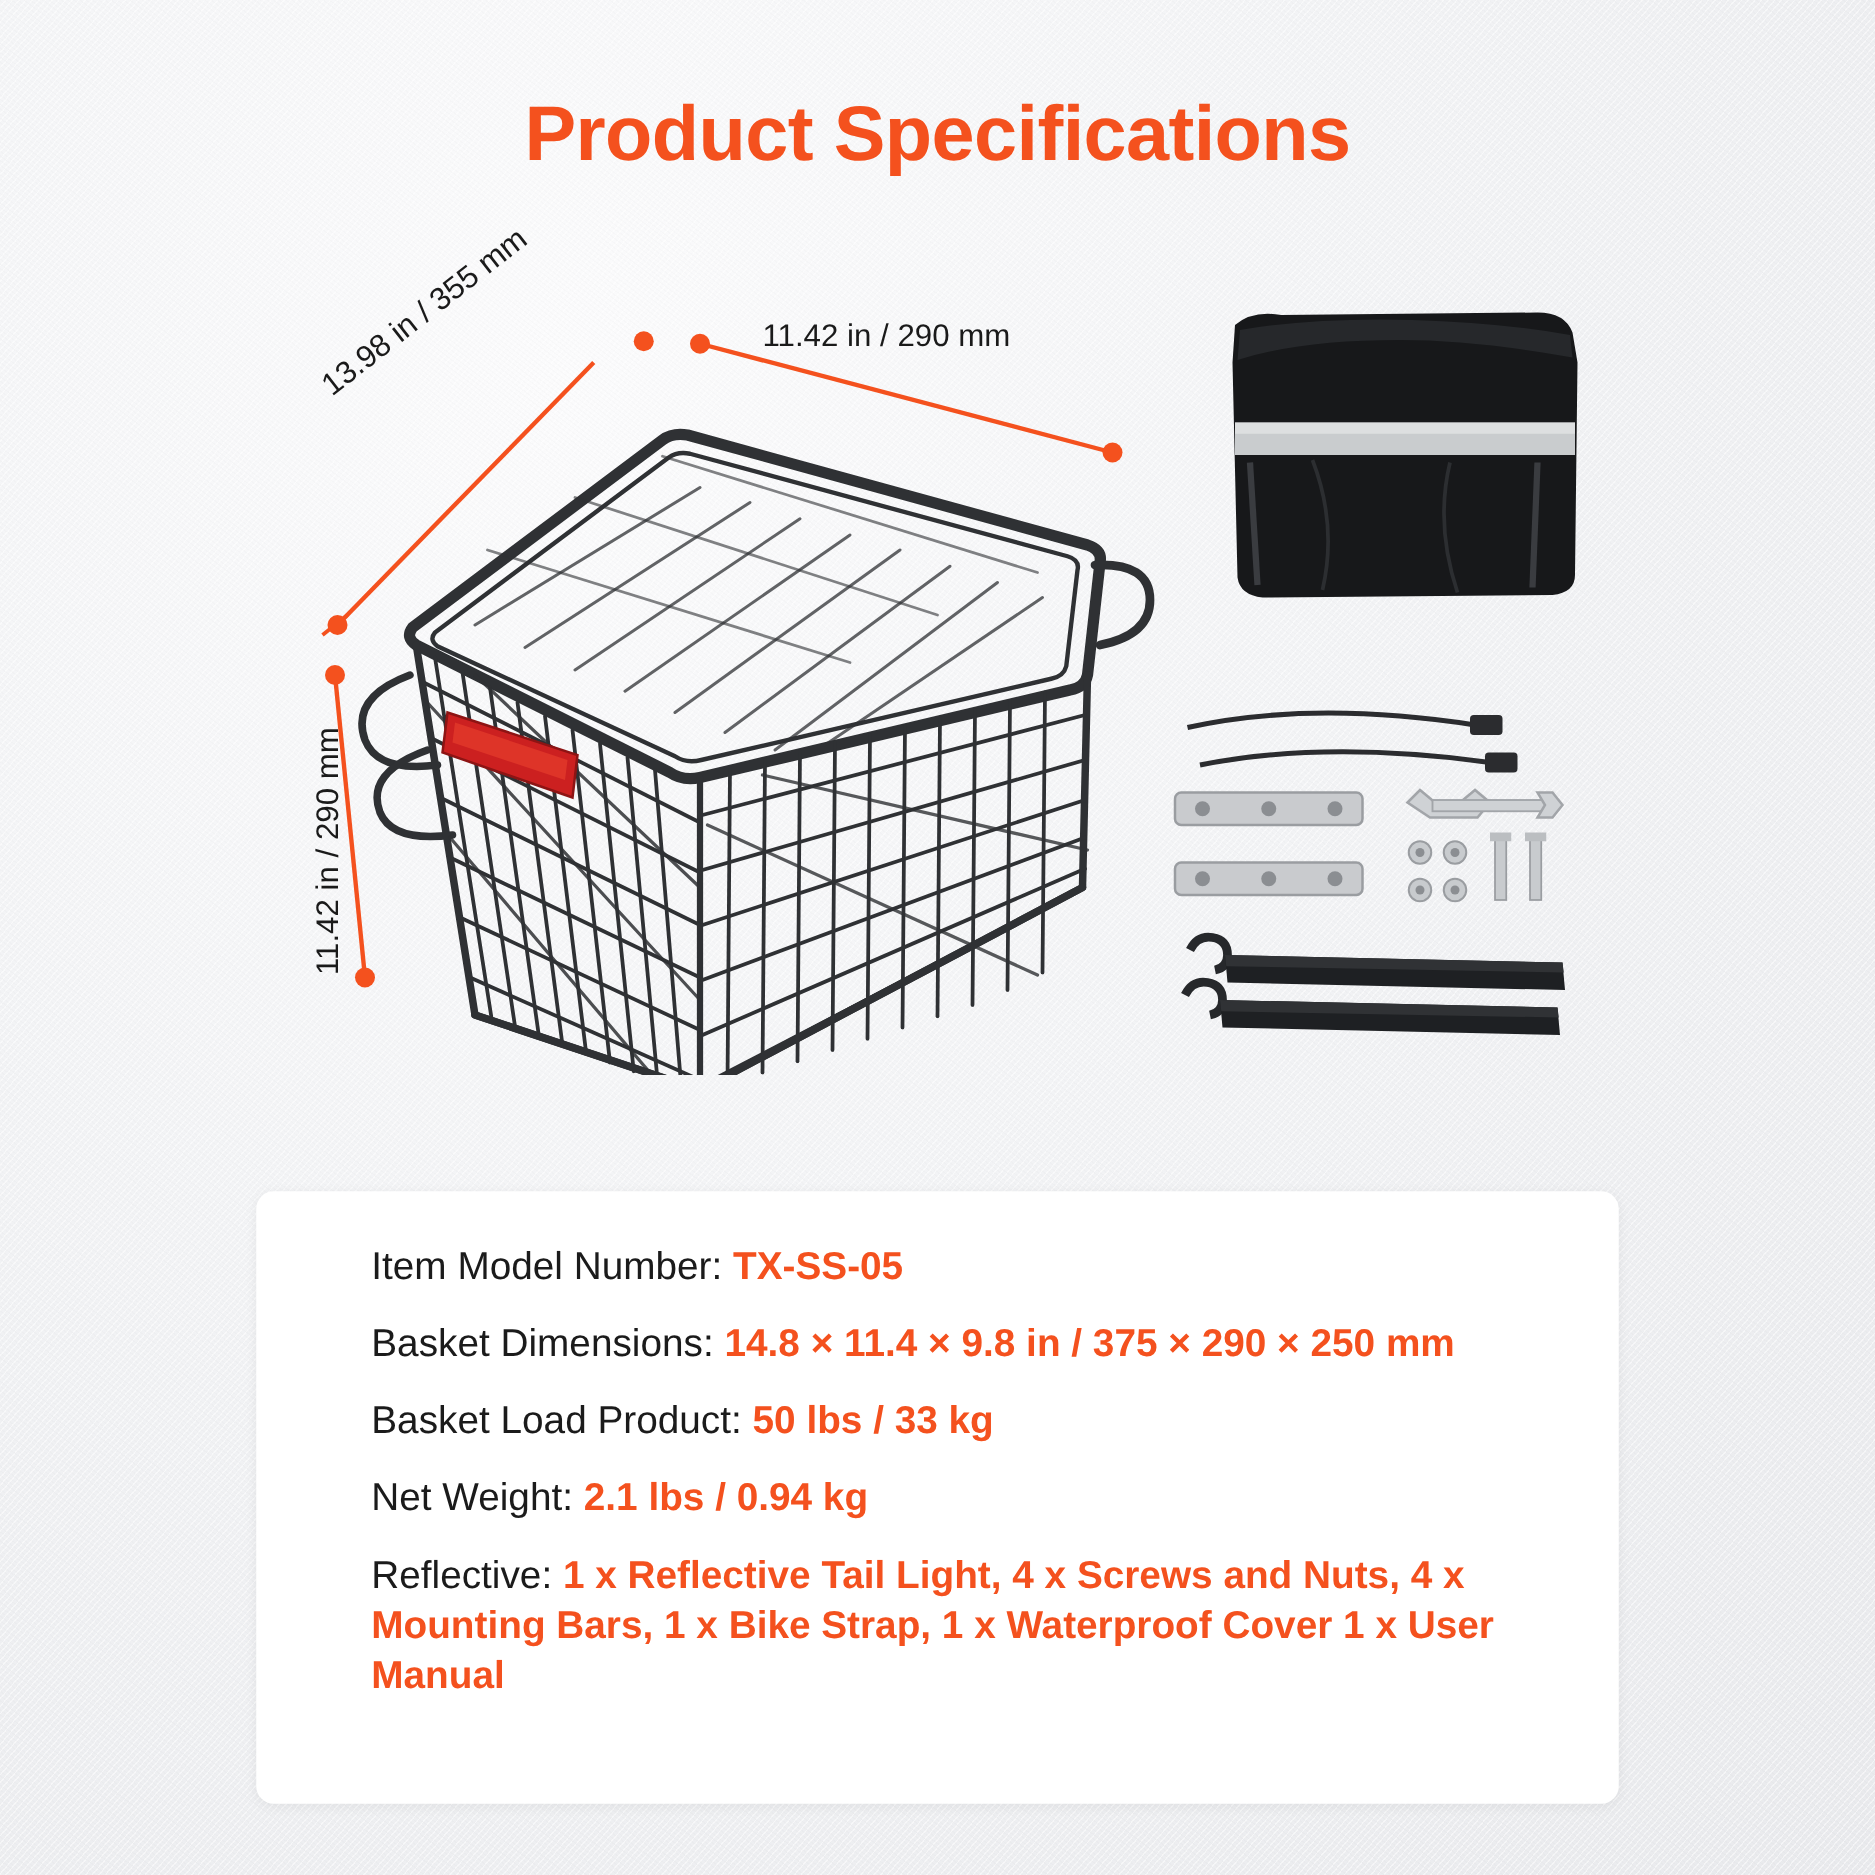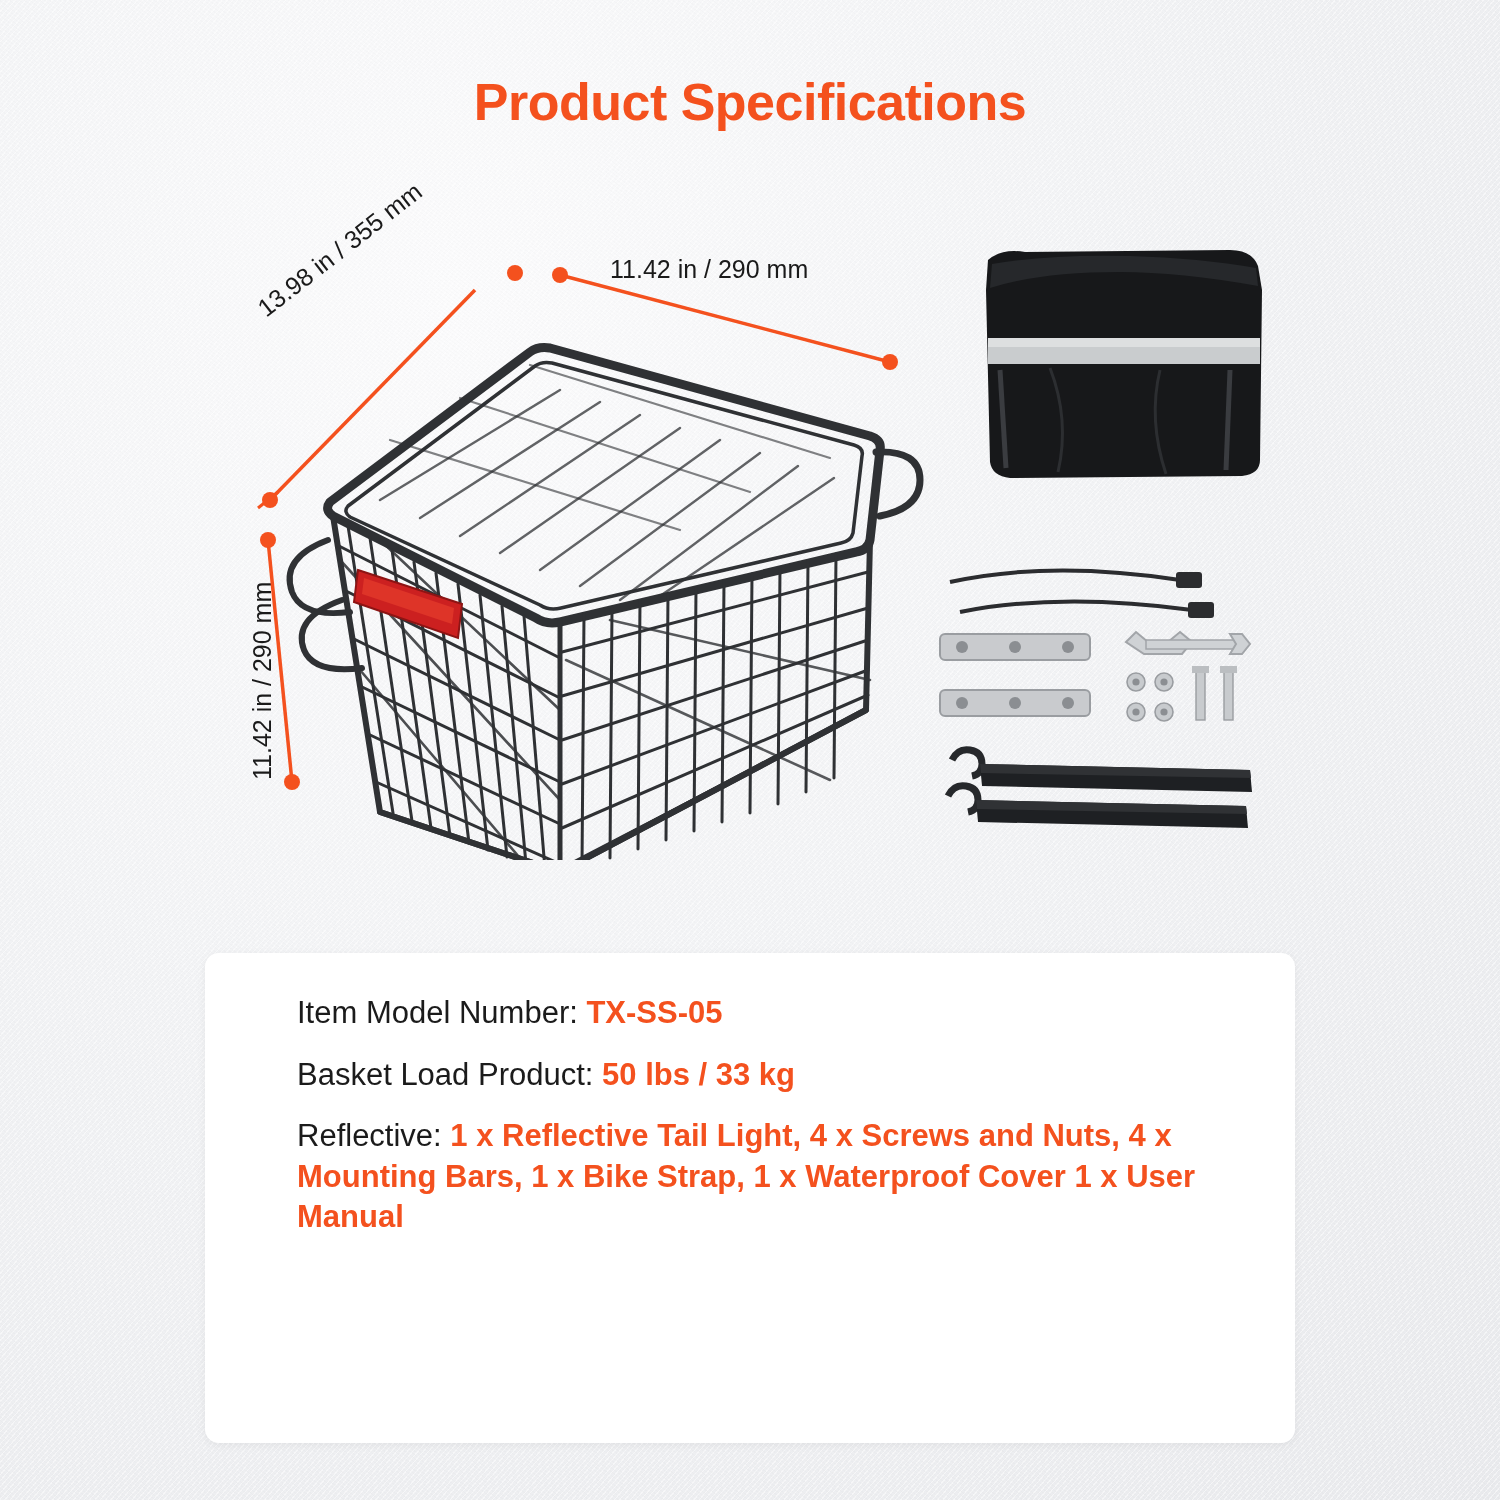--- a/index.html
+++ b/index.html
@@ -17,21 +17,21 @@
   
   .texture{
     position:absolute;inset:0;
     background-image:
       repeating-linear-gradient(37deg, rgba(0,0,0,0.012) 0 1px, transparent 1px 3px),
       repeating-linear-gradient(-49deg, rgba(255,255,255,0.5) 0 1px, transparent 1px 4px);
     pointer-events:none;
   }
   .title{
     position:absolute;top:72px;left:0;width:1500px;text-align:center;
-    font-size:52px;font-weight:bold;color:#f4511e;letter-spacing:-0.5px;
+    font-size:62px;font-weight:bold;color:#f4511e;letter-spacing:-0.5px;
   }
 
   
   .basket-wrap{position:absolute;left:230px;top:240px;width:720px;height:620px;}
   .accessories{position:absolute;left:930px;top:230px;width:420px;height:600px;}
 
   
   .dim{
     position:absolute;color:#1a1a1a;font-size:25px;white-space:nowrap;
   }
@@ -248,25 +248,31 @@
     </g>
   </svg>
 
   <div class="spec-card">
     <div class="spec-list">
 
       <div class="spec-row">
         <span class="spec-label">Item Model Number: </span><span class="spec-value">TX-SS-05</span>
       </div>
 
+      <div class="spec-row">
+        <span class="spec-label">Basket Dimensions: </span><span class="spec-value">14.8 × 11.4 × 9.8 in / 375 × 290 × 250 mm</span>
+      </div>
 
       <div class="spec-row">
         <span class="spec-label">Basket Load Product: </span><span class="spec-value">50 lbs / 33 kg</span>
       </div>
 
+      <div class="spec-row">
+        <span class="spec-label">Net Weight: </span><span class="spec-value">2.1 lbs / 0.94 kg</span>
+      </div>
 
       <div class="spec-row acc">
         <span class="spec-label">Reflective: </span><span class="spec-value">1 x Reflective Tail Light, 4 x Screws and Nuts, 4 x Mounting Bars, 1 x Bike Strap, 1 x Waterproof Cover 1 x User Manual</span>
       </div>
 
     </div>
   </div>
 </div>
 
 </body></html>

